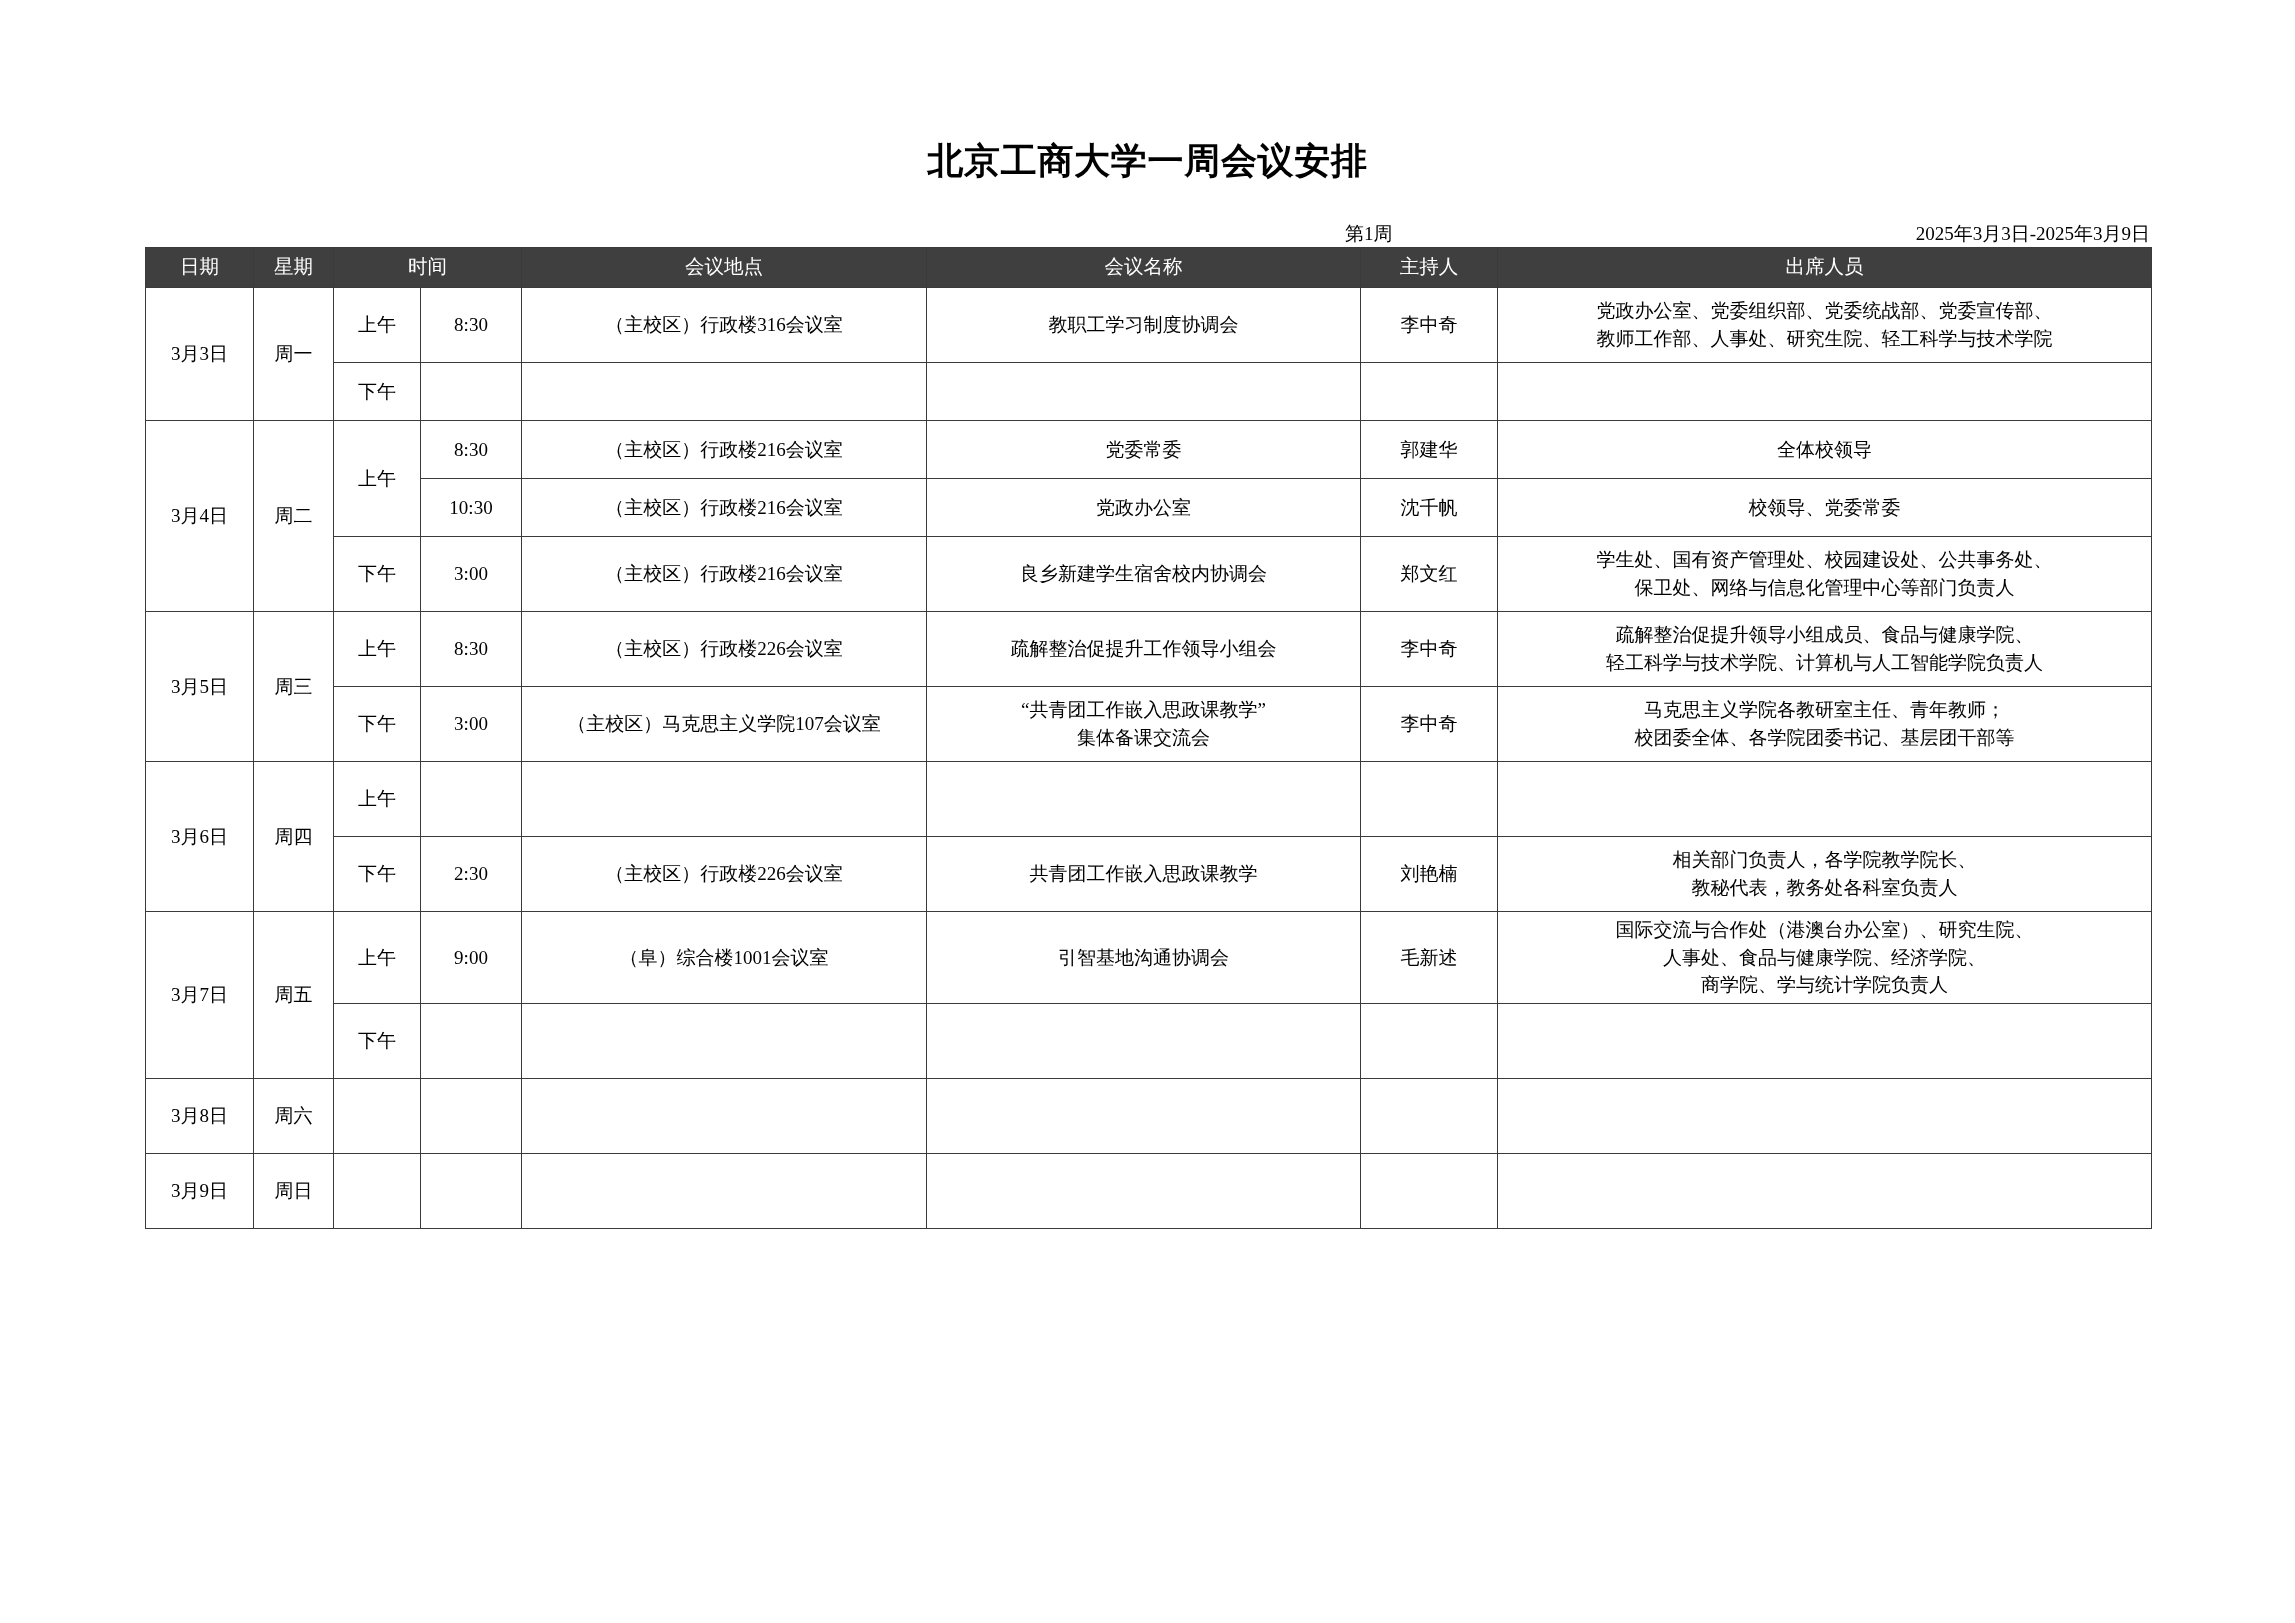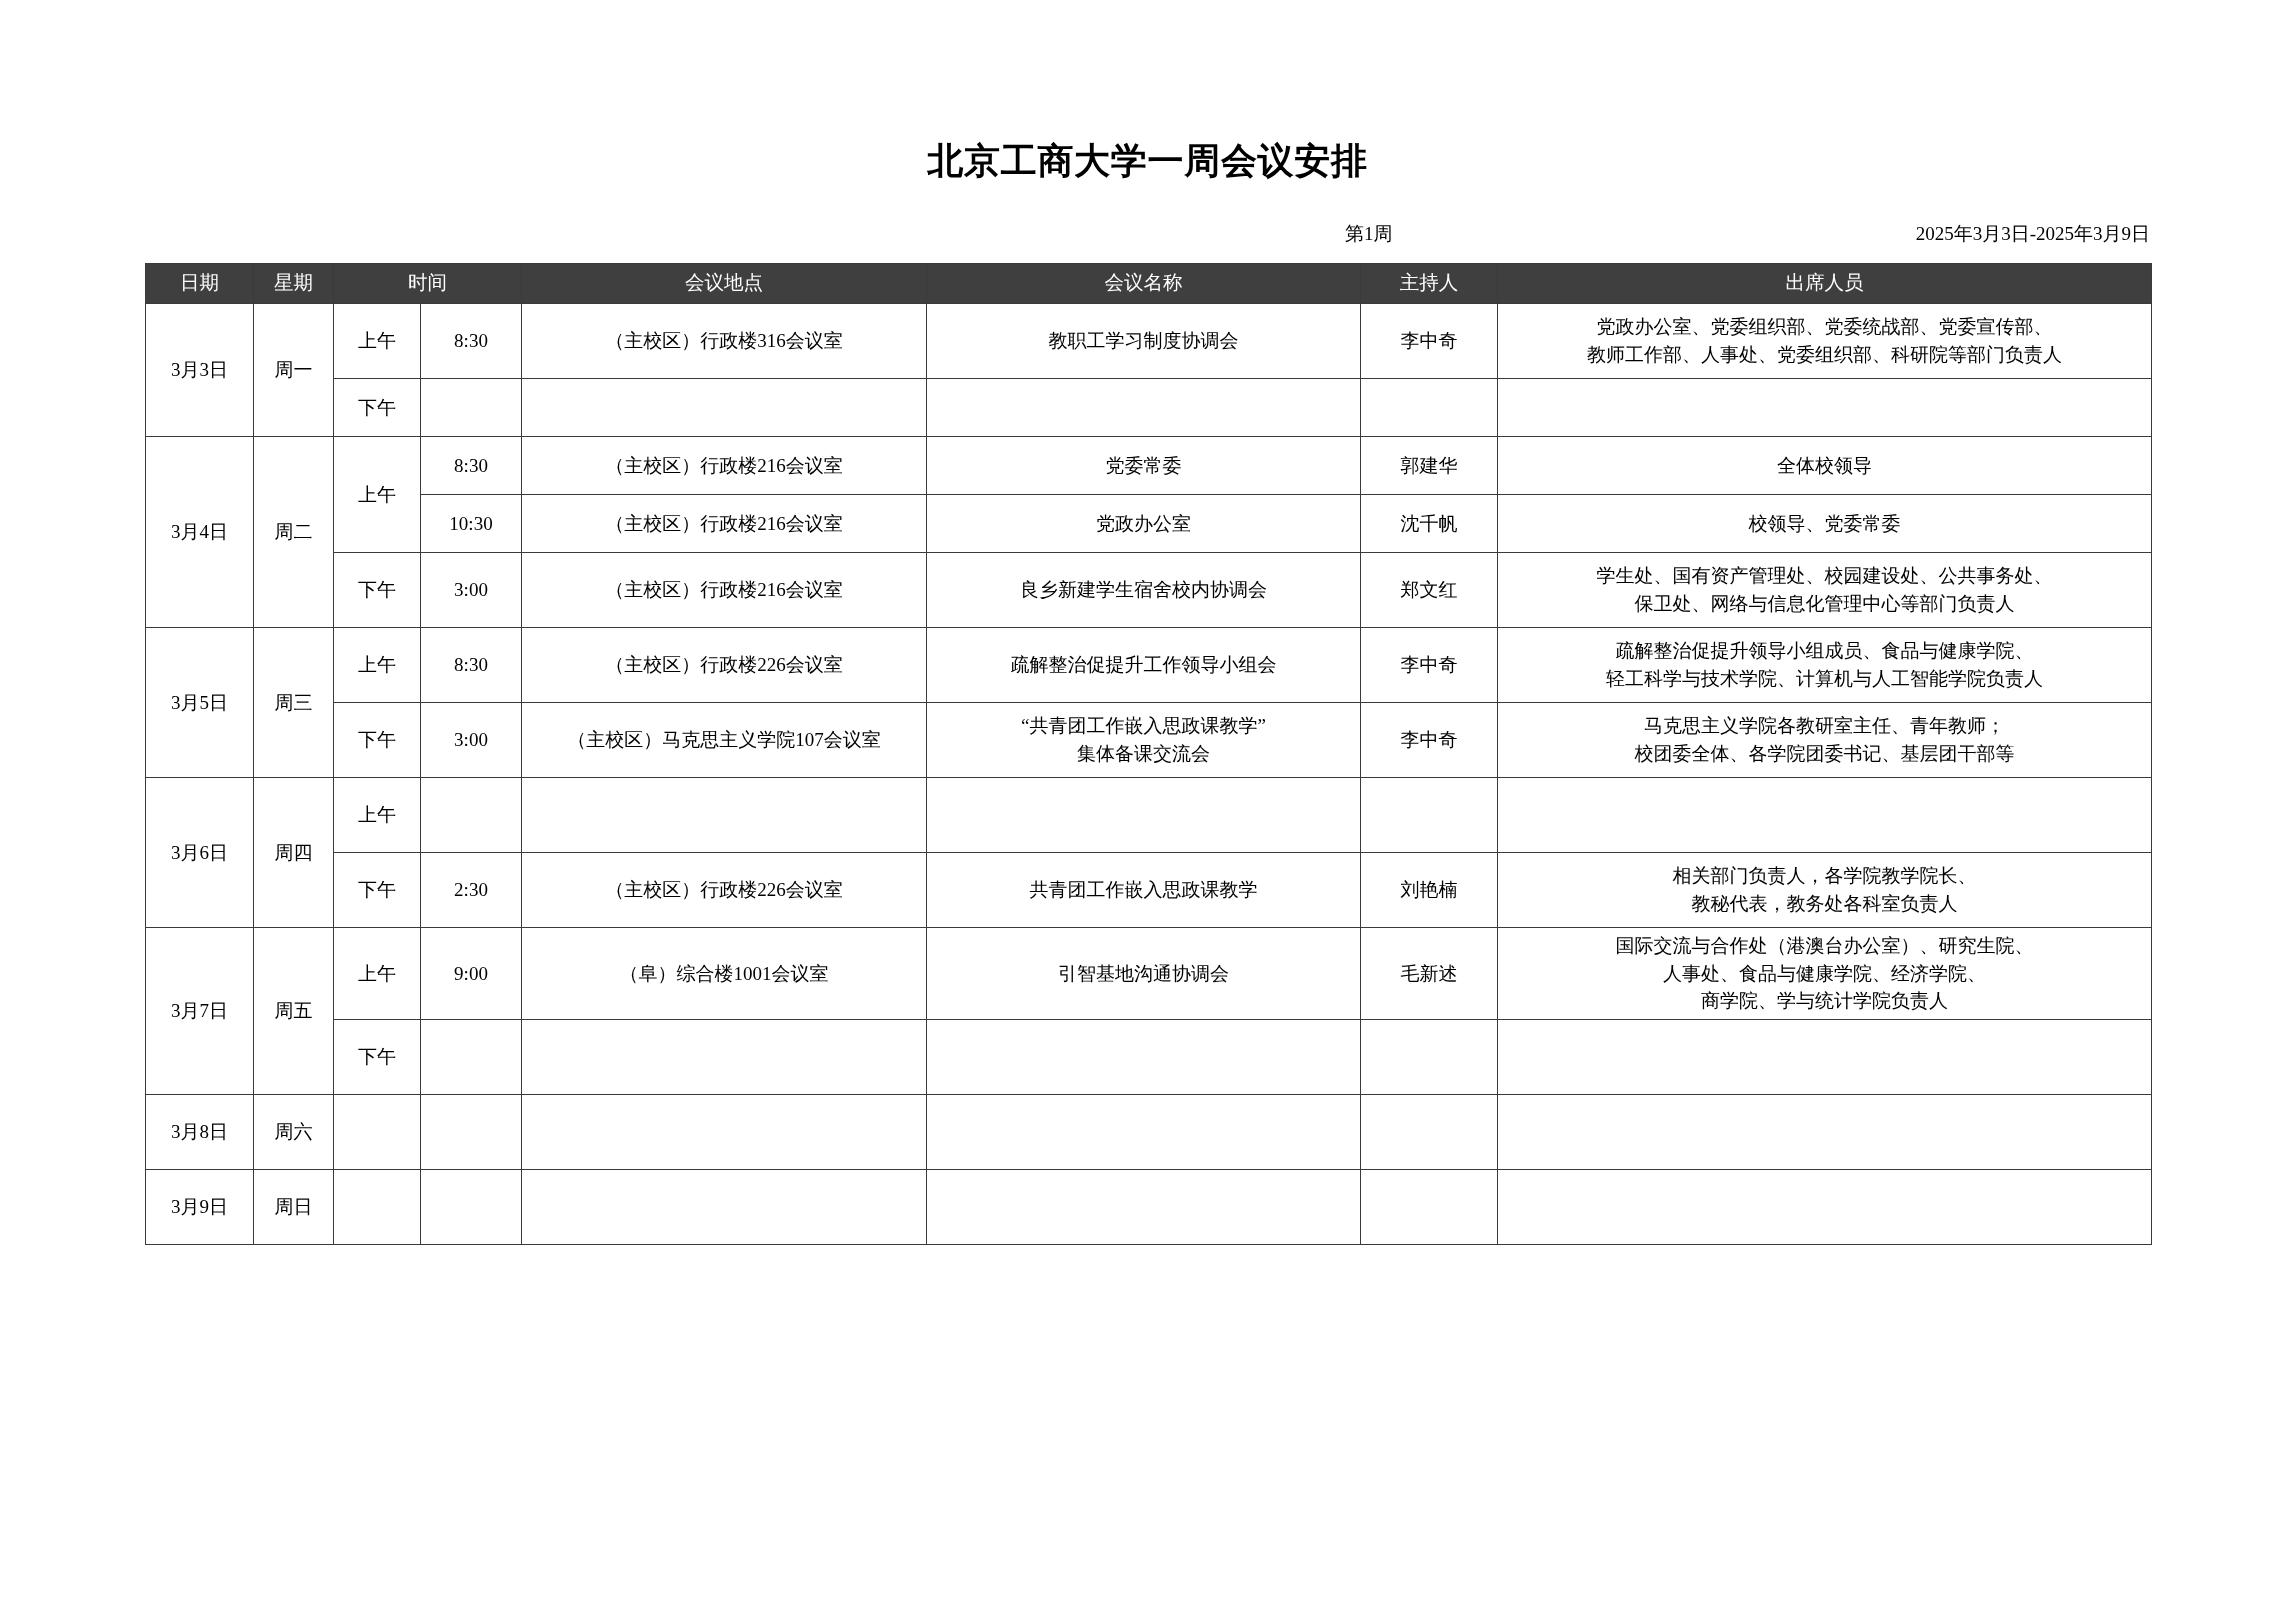--- a/index.html
+++ b/index.html
@@ -38,21 +38,20 @@
     justify-content: space-between;
   }
   .subtitle-week {
     margin-left: 1200px;
   }
   .subtitle-range {
     margin-left: 114px;
     white-space: nowrap;
   }
   .table-wrap {
-    margin-top: 16px;
     padding-left: 145px;
     padding-right: 145px;
   }
   table.schedule {
     border-collapse: collapse;
     width: 2006px;
     table-layout: fixed;
   }
   table.schedule th,
   table.schedule td {
@@ -124,21 +123,21 @@
         <tr class="row-tall">
           <td rowspan="2">3月3日</td>
           <td rowspan="2">周一</td>
           <td>上午</td>
           <td>8:30</td>
           <td>（主校区）行政楼316会议室</td>
           <td>教职工学习制度协调会</td>
           <td>李中奇</td>
           <td class="att-lines">
             <span>党政办公室、党委组织部、党委统战部、党委宣传部、</span>
-            <span>教师工作部、人事处、党委组织部、科研院等部门负责人</span>
+            <span>教师工作部、人事处、研究生院、轻工科学与技术学院</span>
           </td>
         </tr>
         <tr>
           <td class="cell-empty">下午</td>
           <td></td>
           <td></td>
           <td></td>
           <td></td>
           <td></td>
         </tr>

